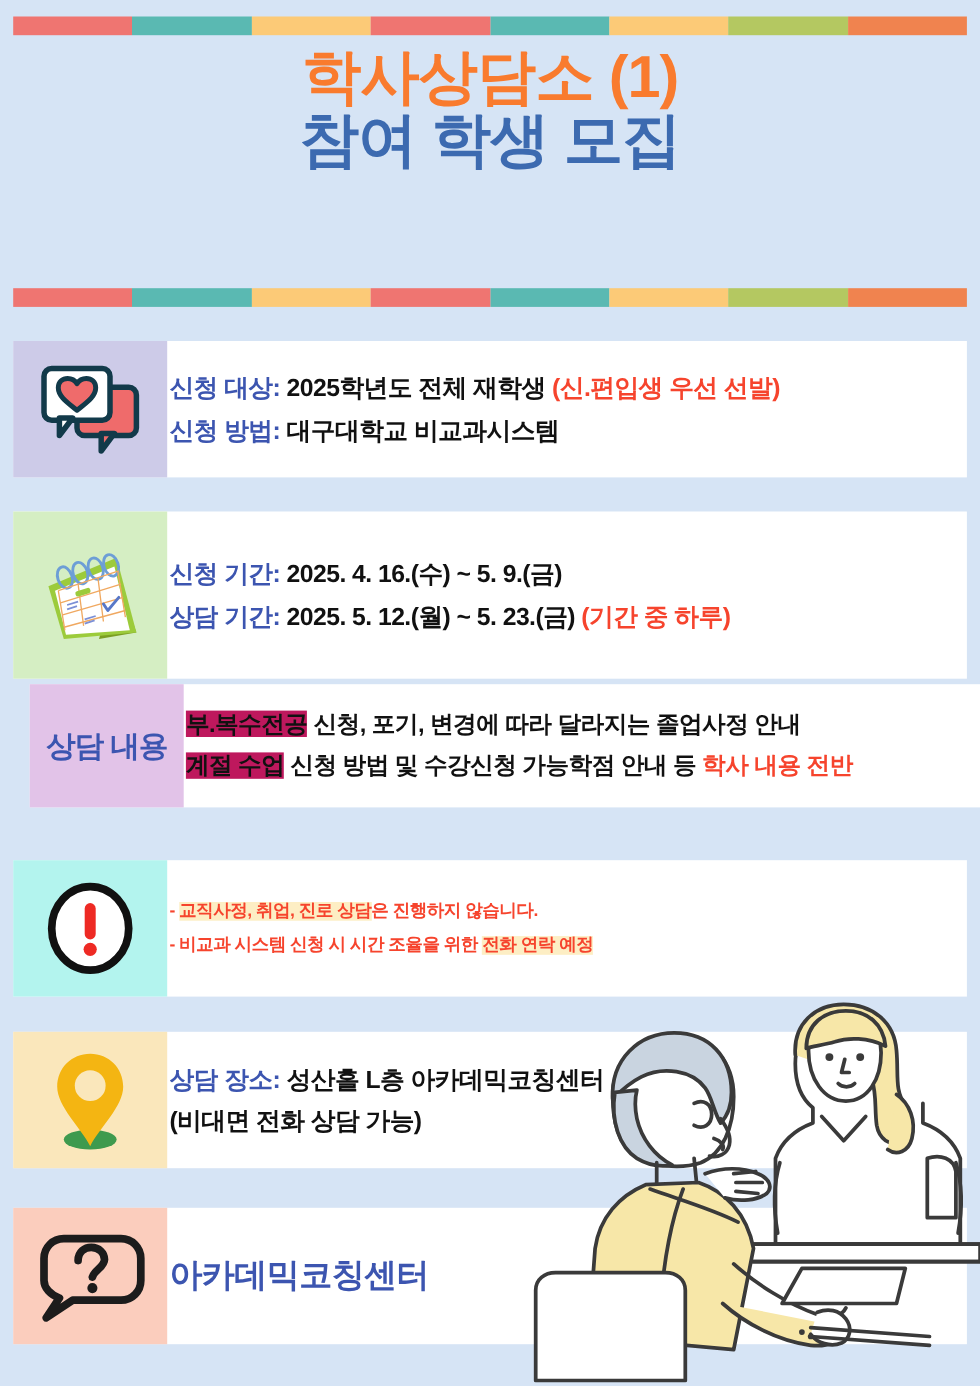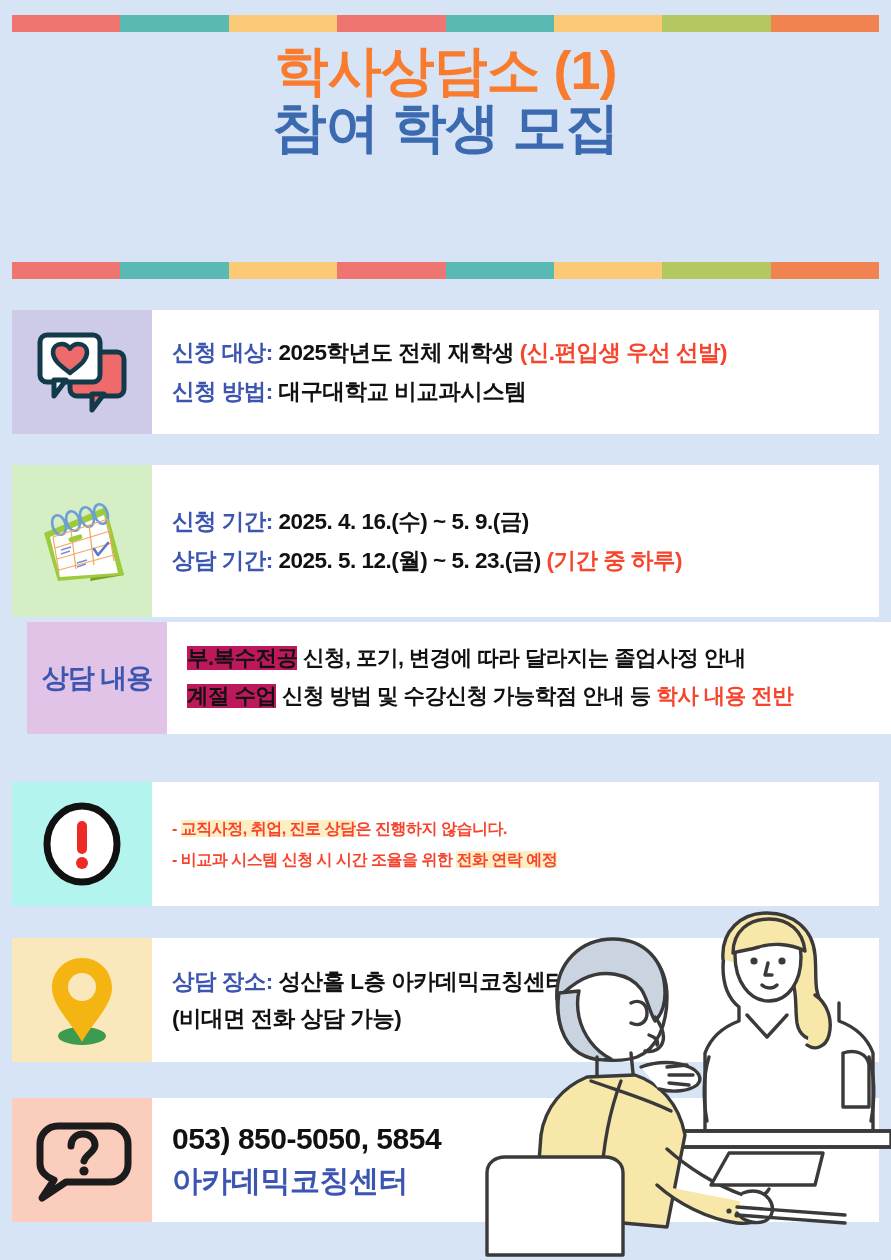--- a/index.html
+++ b/index.html
@@ -29,21 +29,21 @@
   
   .row{
     position:absolute;left:12px;width:867px;display:flex;
     background:#ffffff;z-index:3;
   }
   .icon-cell{
     width:140px;flex:0 0 140px;display:flex;align-items:center;justify-content:center;
   }
   .text-cell{
     flex:1 1 auto;display:flex;flex-direction:column;justify-content:center;
-    padding-left:20px;padding-right:8px;box-sizing:border-box;
+    padding-left:2px;padding-right:8px;box-sizing:border-box;
   }
   .line{
     font-size:22.5px;font-weight:bold;color:#111111;line-height:1.2;
     white-space:nowrap;margin:6px 0;letter-spacing:-0.5px;
   }
   .lbl{color:#3c55b0;}
   .red{color:#f6442d;}
   .hl{background:#be185d;}
   .hl-red{background:#fdeec4;color:#f6442d;}
 
@@ -222,21 +222,20 @@
 
   <div class="row" id="row6">
     <div class="icon-cell">
       <svg width="104" height="88" viewBox="0 0 104 88">
         <path d="M28 10 H80 C90 10 98 18 98 28 V48 C98 58 90 66 80 66 H36 L12 82 L24 64 C16 61 10 55 10 48 V28 C10 18 18 10 28 10 Z" fill="none" stroke="#1c1c1c" stroke-width="7" stroke-linejoin="round"></path>
         <path d="M41 30 C41 22 47 18 53 18 C60 18 65 23 65 29 C65 36 56 38 54 45" fill="none" stroke="#1c1c1c" stroke-width="7" stroke-linecap="round"></path>
         <circle cx="54" cy="55" r="4.6" fill="#1c1c1c"></circle>
       </svg>
     </div>
     <div class="text-cell">
-      <div class="line phone">053) 850-5050, 5854</div>
       <div class="line center">아카데믹코칭센터</div>
     </div>
   </div>
 
   <div class="illus">
     <svg viewBox="0 0 420 375">
       <g stroke="#3a3a3a" stroke-width="3.4" fill="none" stroke-linecap="round" stroke-linejoin="round">
 
         <path d="M296 36 C268 36 252 56 252 82 C252 100 258 114 268 122 L268 136 C252 142 240 152 234 168 L234 246 L402 246 L402 168 C396 152 384 142 368 136 L368 118" fill="#ffffff"></path>
 

